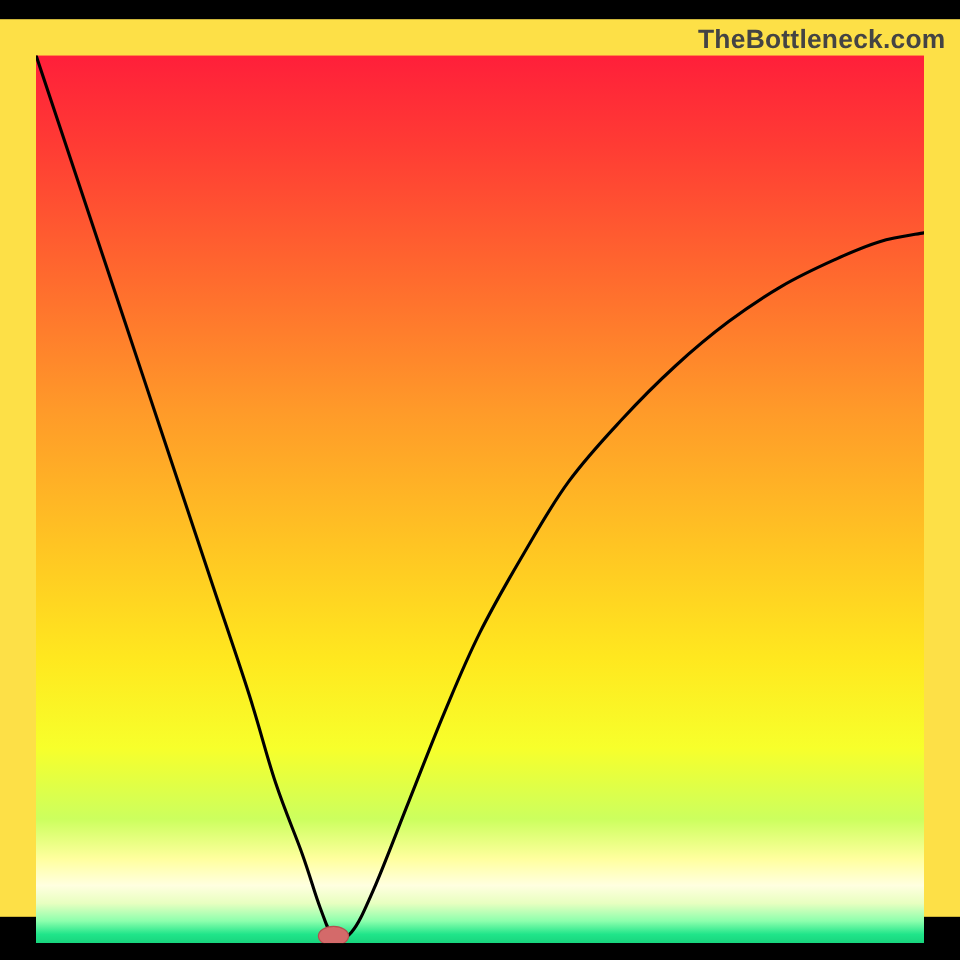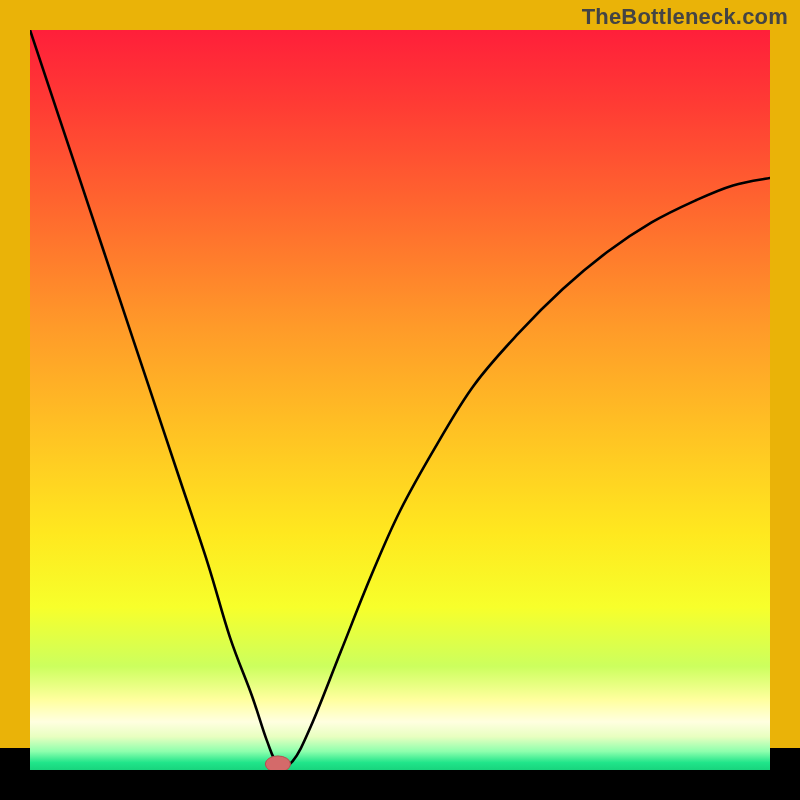--- a/index.html
+++ b/index.html
@@ -7,24 +7,24 @@
     padding: 0;
     width: 800px;
     height: 800px;
     overflow: hidden;
     background: #000;
     font-family: Arial, Helvetica, sans-serif;
   }
   .frame {
     position: absolute;
     left: 0;
-    top: 0;
+    top: 16px;
     width: 800px;
     height: 748px;
-    background: #eab308;
+    background: #fde047;
   }
   .plot {
     position: absolute;
     left: 30px;
     top: 30px;
     width: 740px;
     height: 740px;
     overflow: hidden;
   }
   .watermark {

